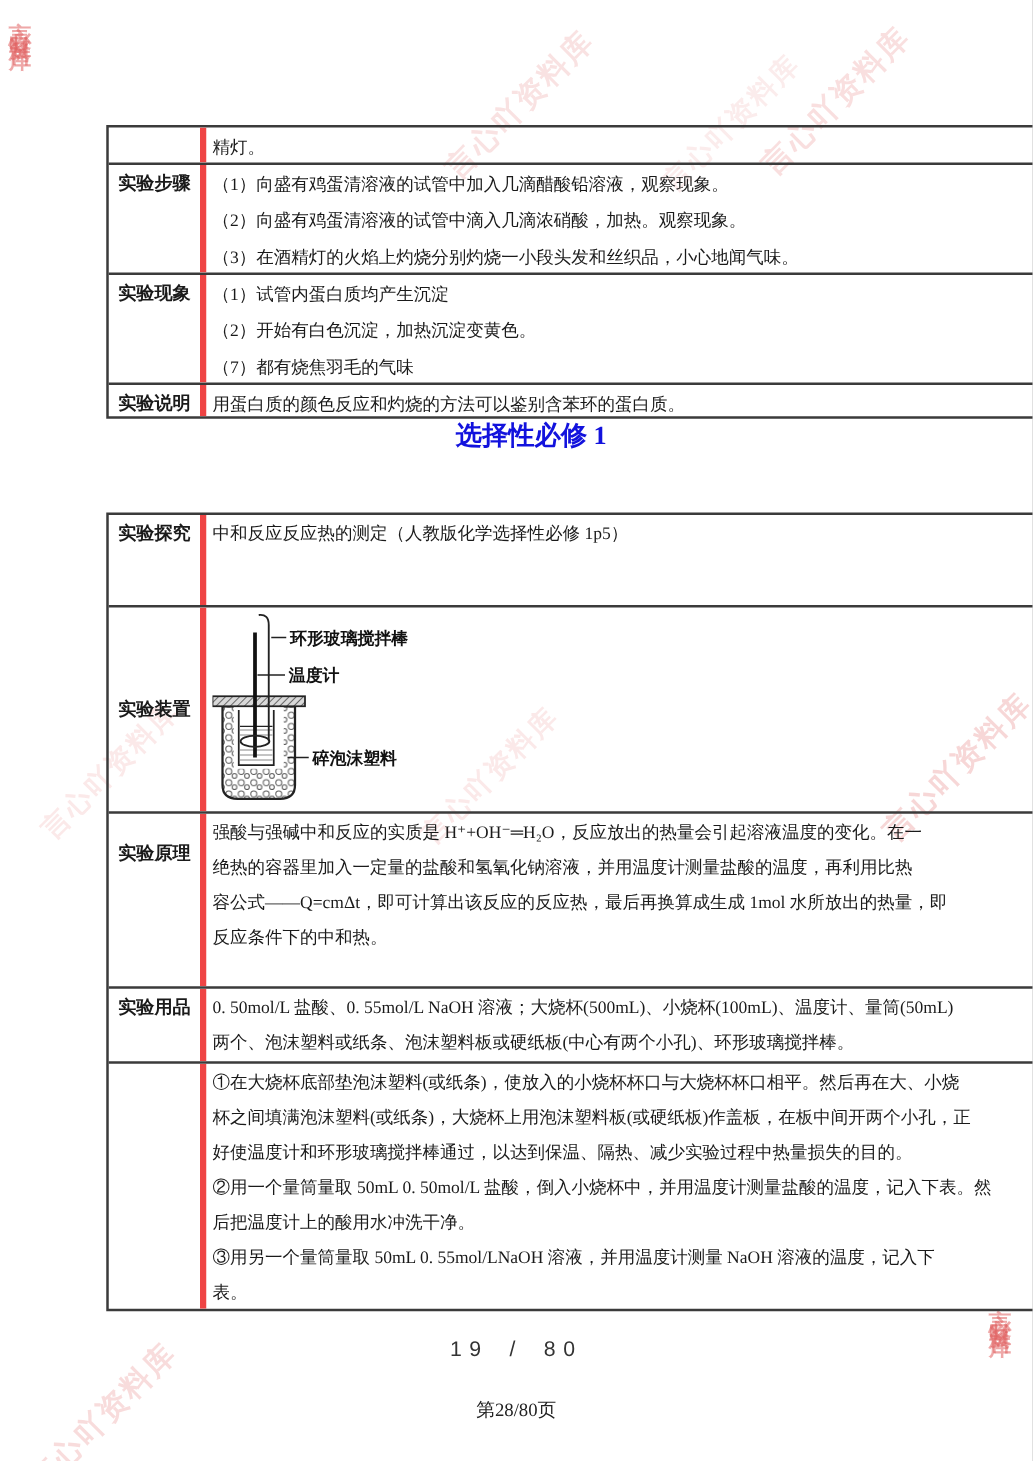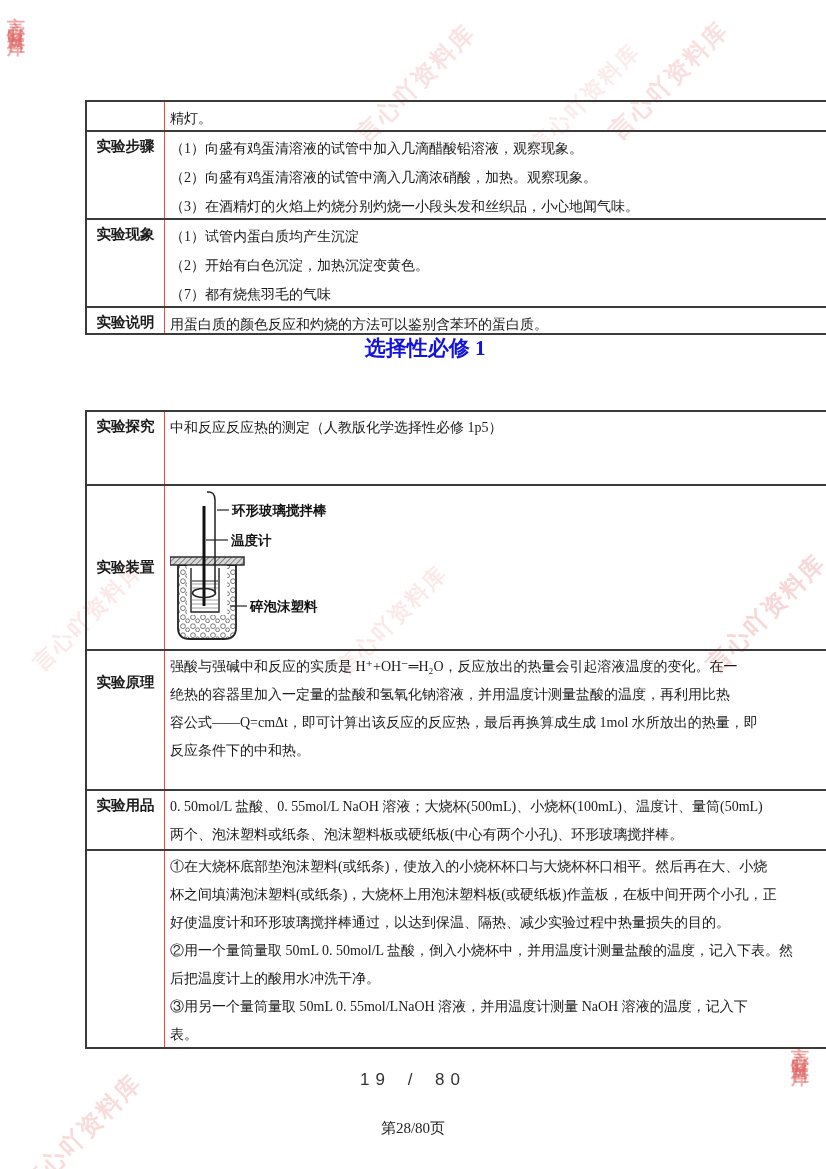--- a/index.html
+++ b/index.html
@@ -19,21 +19,21 @@
   .wm.vert{writing-mode:vertical-rl; text-orientation:upright; letter-spacing:4px;}
   
   .tbl{
     position:absolute; left:85px; width:820px; z-index:1;
     border:2px solid #3b3b3b; box-sizing:border-box;
   }
   .trow{display:flex; box-sizing:border-box; overflow:hidden;}
   .trow + .trow{border-top:2px solid #3b3b3b;}
   .tlabel{
     width:78px; flex:0 0 78px; box-sizing:border-box;
-    border-right:1px solid #ef4444;
+    border-right:5px solid #ef4444;
     font-weight:bold; font-size:14.5px; text-align:center; padding-top:5px;
   }
   .tlabel.lab-center{display:flex; align-items:center; justify-content:center; padding-top:0;}
   .tlabel.lab-pad{padding-top:22px;}
   .tcontent{flex:1 1 auto; padding:2px 4px 0 5px; overflow:hidden;}
   .tline{white-space:nowrap; overflow:hidden; font-size:14px;}
   .t1 .tline{line-height:29px;}
   .t2 .tline{line-height:28px;}
   
   .h1,.h2{

